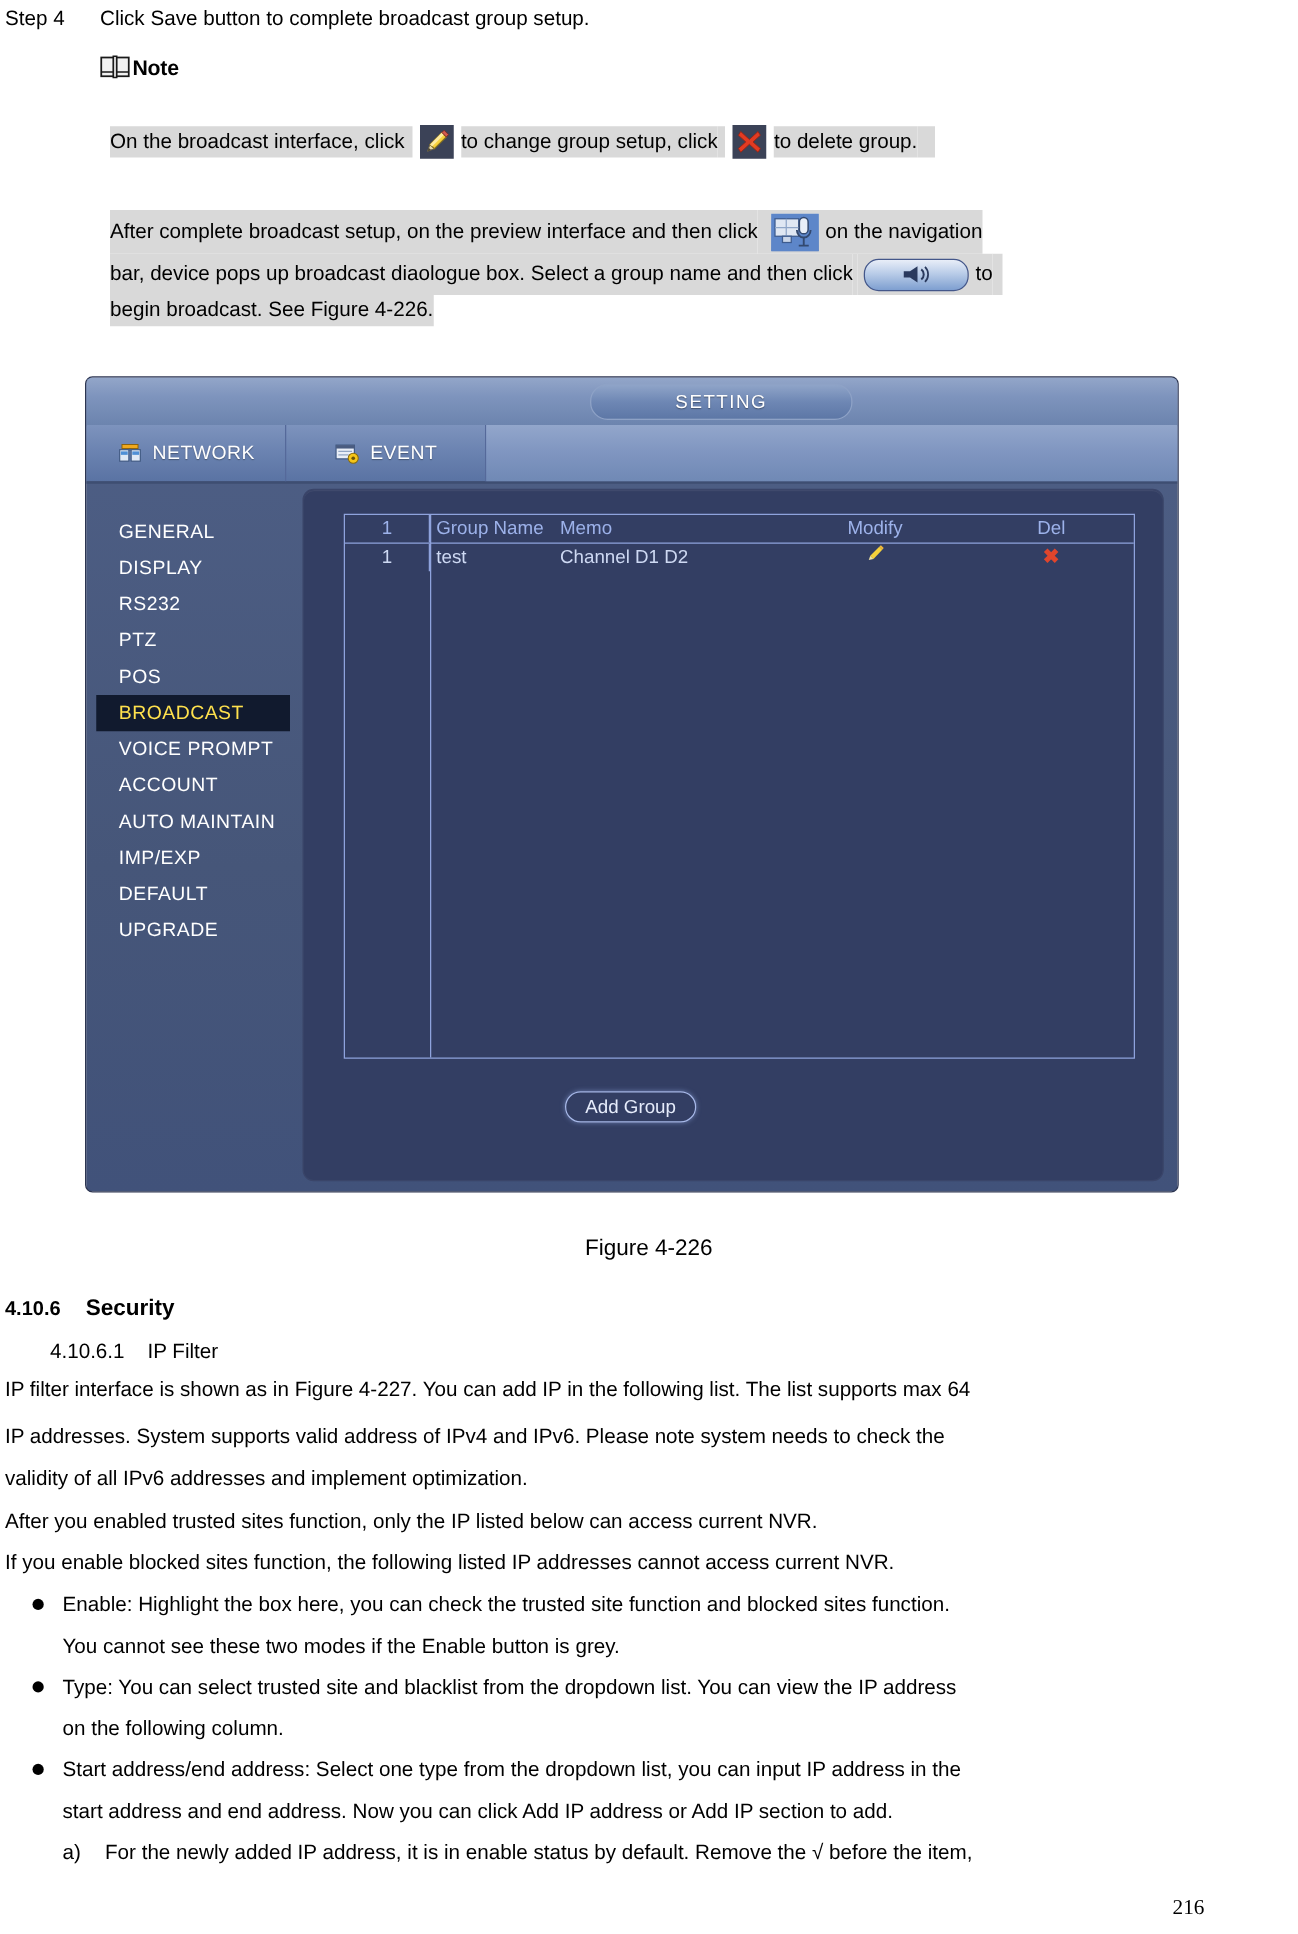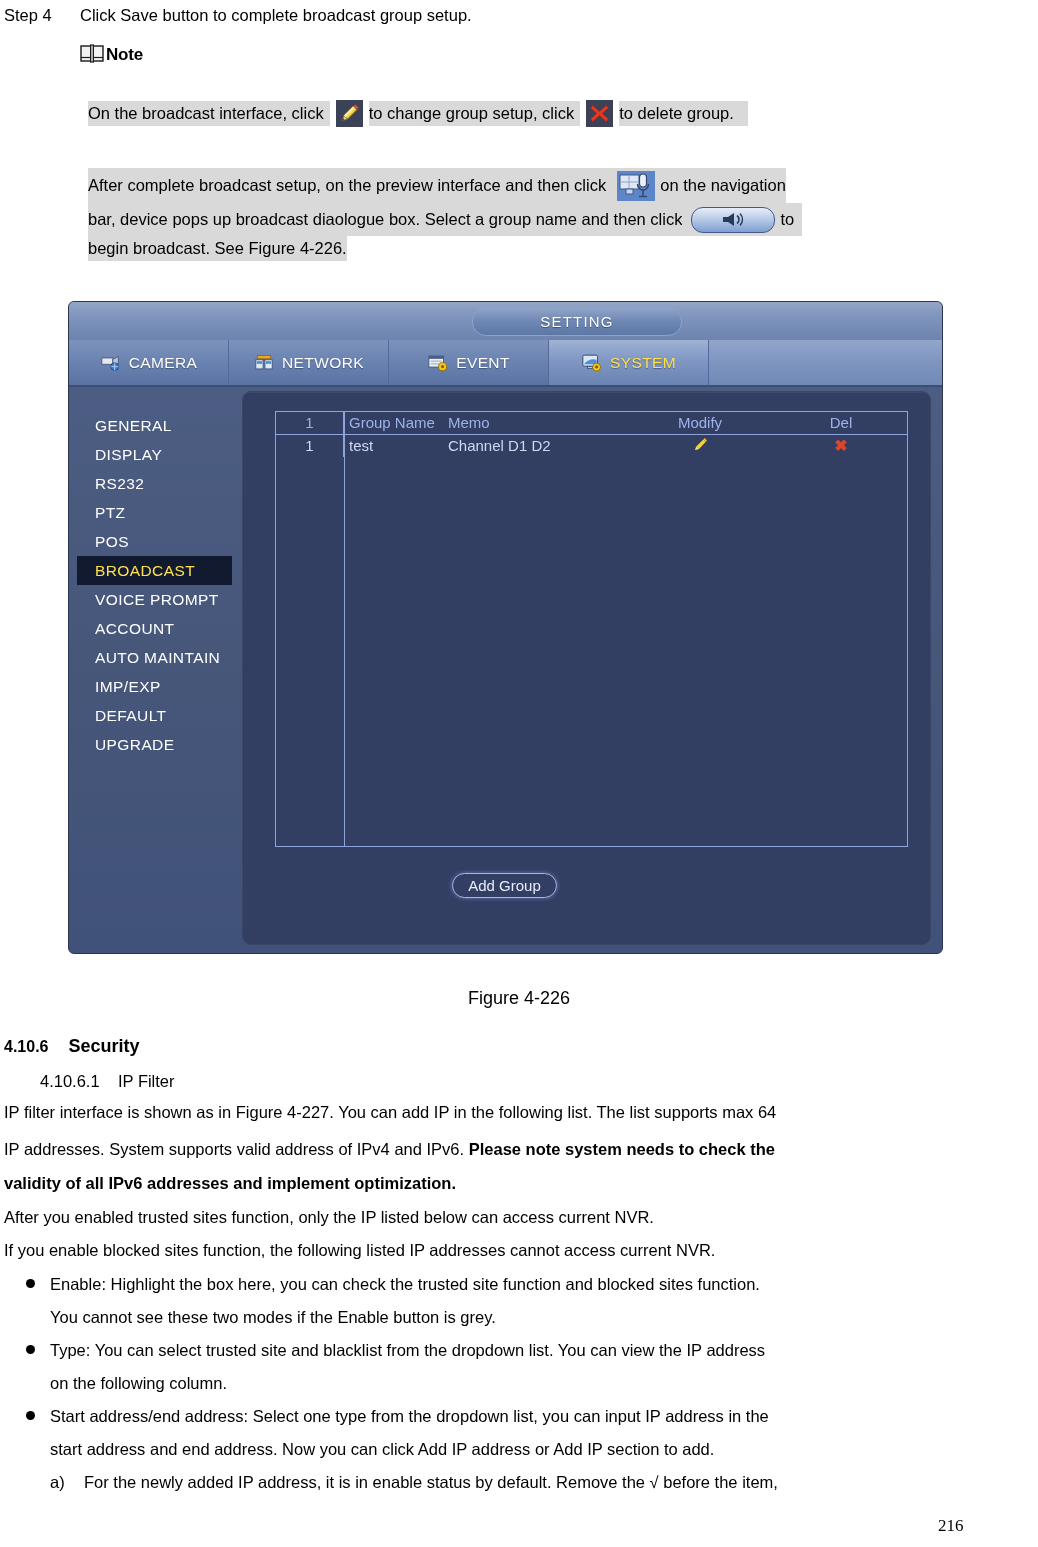--- a/index.html
+++ b/index.html
@@ -284,21 +284,21 @@
     left: 4px;
     font-size: 16.5px;
   }
   .body-line {
     position: absolute;
     left: 4px;
     font-size: 16.5px;
     line-height: 25px;
     white-space: nowrap;
   }
-  .body-line b { font-weight: bold; text-align: right; }
+  .body-line b { font-weight: normal; text-align: right; }
 
   .bullet-row {
     position: absolute;
     left: 4px;
     font-size: 16.5px;
     line-height: 25px;
     white-space: nowrap;
   }
   .bullet-dot {
     position: absolute;
@@ -406,31 +406,20 @@
 </div>
 
 <div class="nvr">
 
   <div class="nvr-titlebar">
     <div class="nvr-title-pill">SETTING</div>
   </div>
 
   <div class="nvr-tabs">
 
-    <div class="nvr-tab">
-      <span>
-        <svg class="tabicon" viewBox="0 0 24 20" xmlns="http://www.w3.org/2000/svg">
-          <polygon points="2,5 14,5 14,12 2,12" fill="#e3e9f2" stroke="#4a5a78" stroke-width="1"></polygon>
-          <polygon points="14,6.5 20,3.5 20,13 14,10.5" fill="#b9c6db" stroke="#4a5a78" stroke-width="1"></polygon>
-          <circle cx="16" cy="14.5" r="4.2" fill="#3a7fd0" stroke="#1c4b85" stroke-width="1"></circle>
-          <path d="M12 14.5 h8 M16 10.3 v8.4" stroke="#bcd8f5" stroke-width=".9"></path>
-        </svg>
-      </span>
-      <span>CAMERA</span>
-    </div>
 
     <div class="nvr-tab">
       <span>
         <svg class="tabicon" viewBox="0 0 24 20" xmlns="http://www.w3.org/2000/svg">
           <rect x="3" y="7" width="8" height="10" fill="#dfe8f5" stroke="#3e5780" stroke-width="1"></rect>
           <rect x="13" y="7" width="8" height="10" fill="#dfe8f5" stroke="#3e5780" stroke-width="1"></rect>
           <rect x="4" y="8.5" width="6" height="3" fill="#4f8fd6"></rect>
           <rect x="14" y="8.5" width="6" height="3" fill="#4f8fd6"></rect>
           <rect x="5" y="2.5" width="14" height="3.5" fill="#f0a81e" stroke="#8a5f08" stroke-width=".8"></rect>
           <line x1="12" y1="6" x2="12" y2="8" stroke="#3e5780" stroke-width="1"></line>
@@ -447,32 +436,20 @@
           <line x1="4" y1="8.5" x2="16" y2="8.5" stroke="#92a6c4" stroke-width="1"></line>
           <line x1="4" y1="11.5" x2="13" y2="11.5" stroke="#92a6c4" stroke-width="1"></line>
           <circle cx="17" cy="14.5" r="4.4" fill="#f5c518" stroke="#8a6a07" stroke-width=".9"></circle>
           <circle cx="17" cy="14.5" r="1.6" fill="#6b5405"></circle>
         </svg>
       </span>
       <span>EVENT</span>
     </div>
 
 
-    <div class="nvr-tab active">
-      <span>
-        <svg class="tabicon" viewBox="0 0 24 20" xmlns="http://www.w3.org/2000/svg">
-          <rect x="2" y="2" width="16" height="12" rx="1.5" fill="#dbe6f4" stroke="#2f4468" stroke-width="1"></rect>
-          <path d="M3 12 q6 -7 14 -5 v5 z" fill="#4f8fd6"></path>
-          <rect x="7" y="14.2" width="6" height="2.3" fill="#b9c8dd" stroke="#2f4468" stroke-width=".8"></rect>
-          <circle cx="17" cy="15" r="4.3" fill="#f5c518" stroke="#8a6a07" stroke-width=".9"></circle>
-          <circle cx="17" cy="15" r="1.6" fill="#6b5405"></circle>
-        </svg>
-      </span>
-      <span>SYSTEM</span>
-    </div>
 
     <div class="nvr-tab-rest"></div>
   </div>
 
   <div class="nvr-body">
 
     <div class="nvr-sidebar">
       <div class="side-item">GENERAL</div>
       <div class="side-item">DISPLAY</div>
       <div class="side-item">RS232</div>

